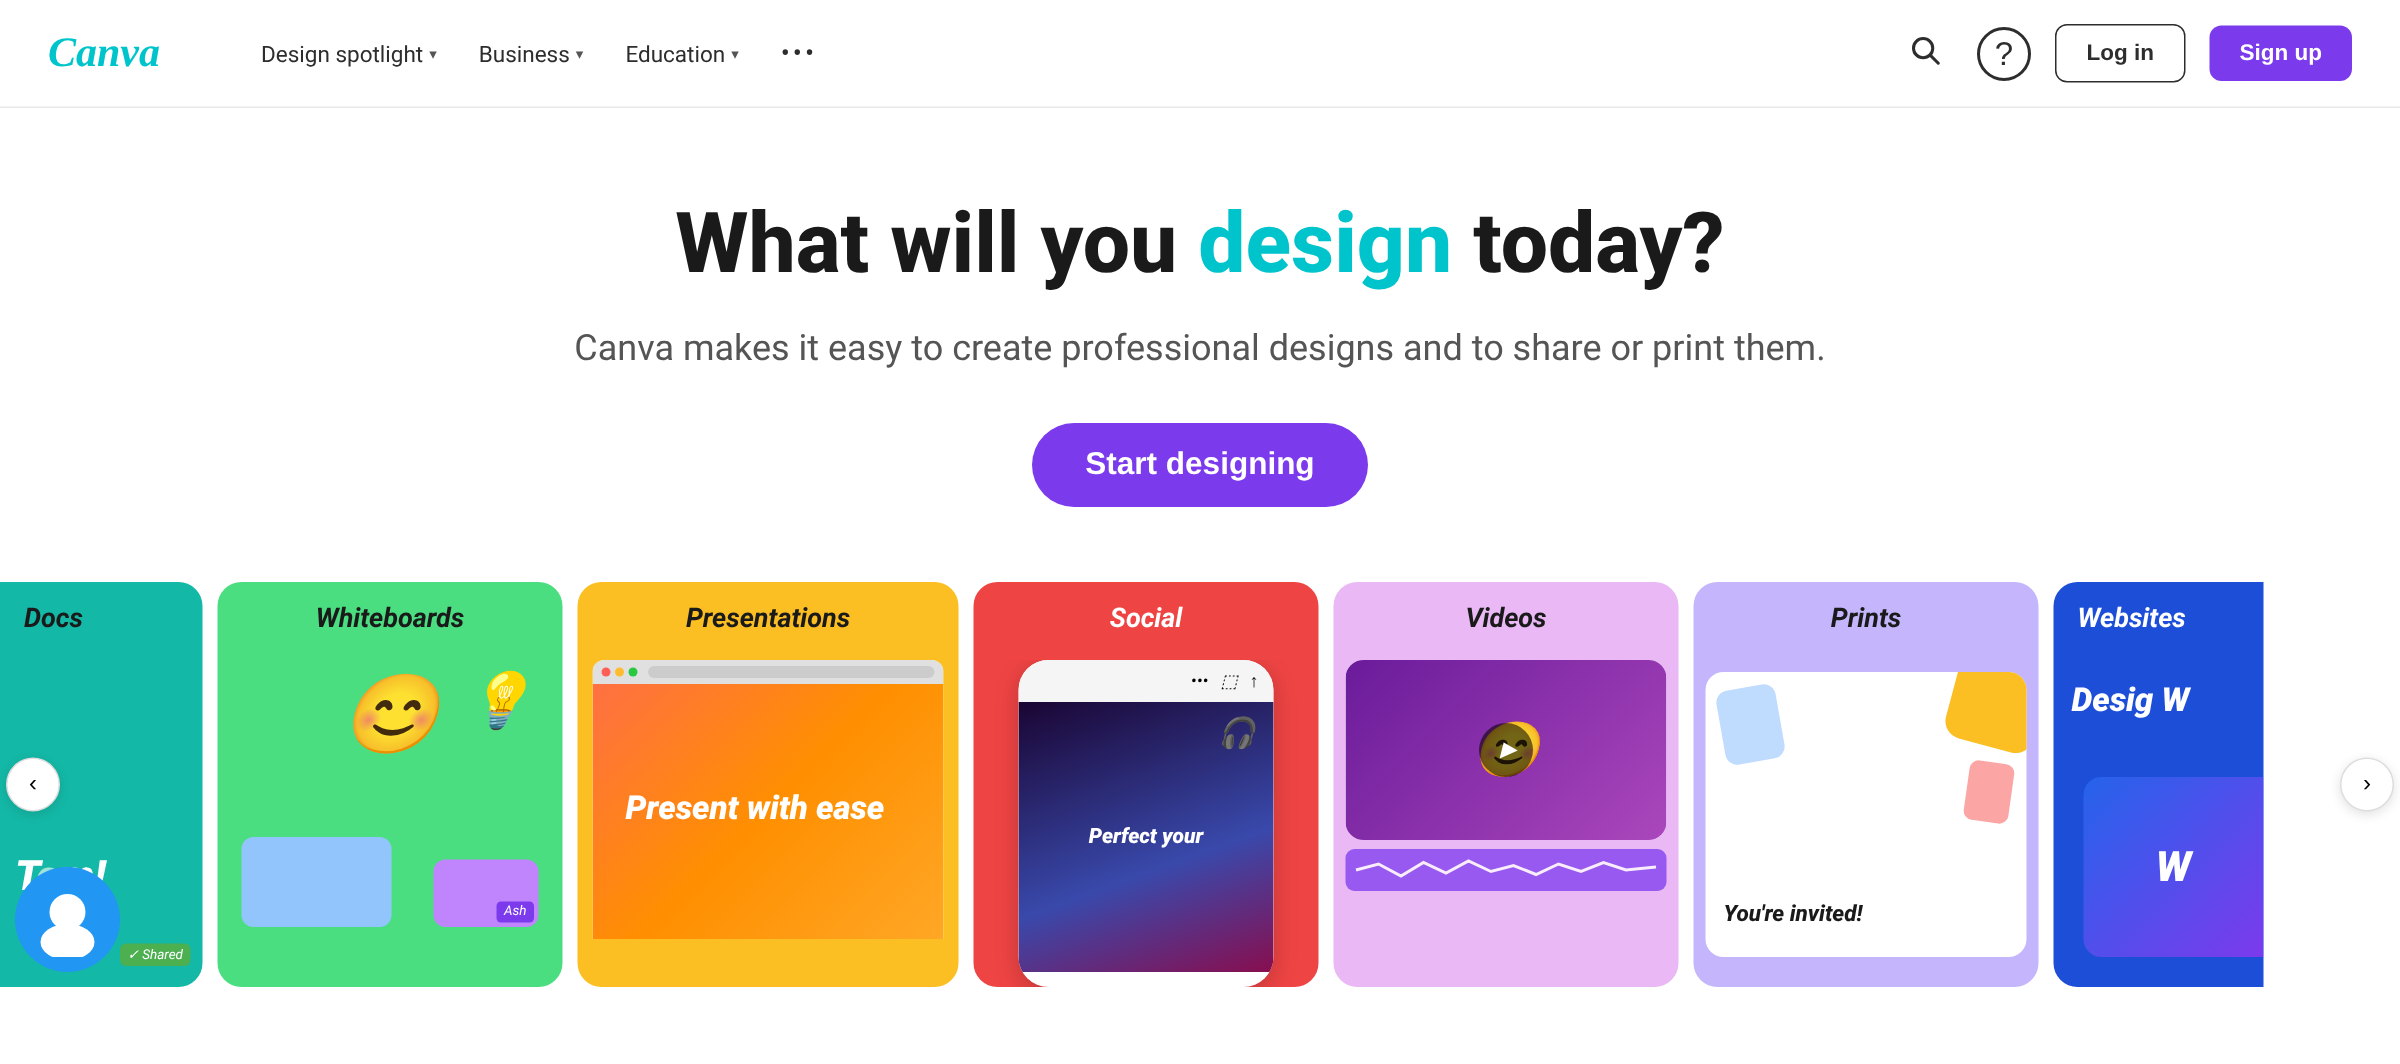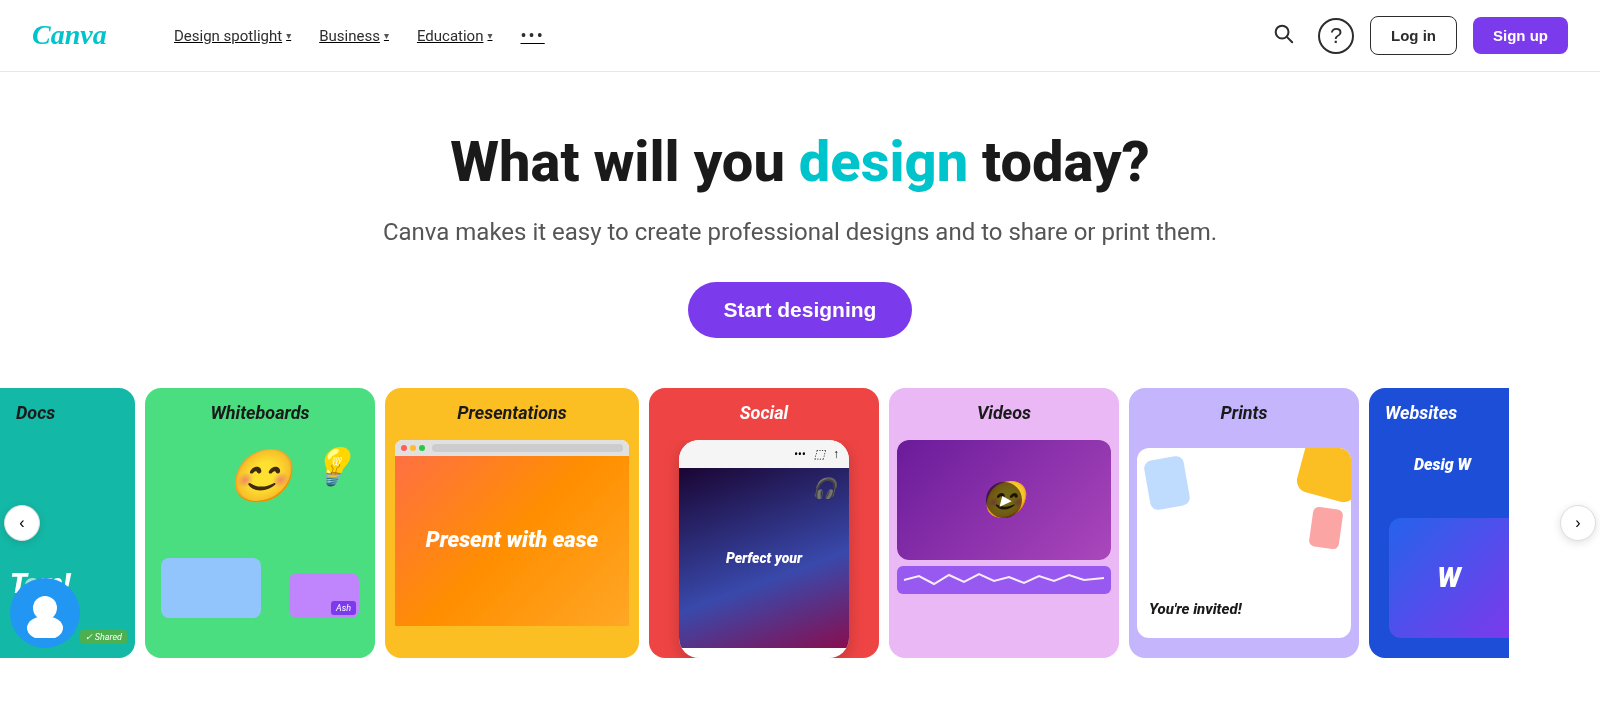--- a/index.html
+++ b/index.html
@@ -5,21 +5,21 @@
     * { margin: 0; padding: 0; box-sizing: border-box; }
     body { font-family: -apple-system, BlinkMacSystemFont, 'Segoe UI', Roboto, sans-serif; background: #fff; overflow-x: hidden; }
 
     
     nav {
       display: flex; align-items: center; padding: 0 32px; height: 72px;
       border-bottom: 1px solid #e8e8e8; background: #fff; position: relative; z-index: 10;
     }
     .nav-logo { margin-right: 40px; }
     .nav-logo svg { width: 90px; height: 36px; }
-    .nav-links { display: flex; align-items: center; gap: 4px; flex: 1; text-decoration: underline; }
+    .nav-links { display: flex; align-items: center; gap: 4px; flex: 1; }
     .nav-item {
       display: flex; align-items: center; gap: 4px; padding: 8px 12px;
       font-size: 15px; color: #2d2d2d; cursor: pointer; border-radius: 8px;
       white-space: nowrap;
     }
     .nav-chevron { font-size: 10px; color: #555; }
     .nav-more { font-size: 18px; letter-spacing: 2px; cursor: pointer; padding: 8px 12px; color: #2d2d2d; }
     .nav-right { display: flex; align-items: center; gap: 16px; margin-left: auto; }
     .nav-icon-btn { background: none; border: none; cursor: pointer; font-size: 20px; color: #2d2d2d; padding: 8px; border-radius: 50%; }
     .btn-login {
@@ -181,21 +181,21 @@
     <div class="card card-pres" style="background:#fbbf24; width:254px; height:270px; border-radius:16px; position:relative; margin-left:10px;">
       <span class="card-label" style="color:#1a1a1a; top:14px; left:50%; transform:translateX(-50%);">Presentations</span>
       <div class="card-content" style="top:52px; left:10px; right:10px; bottom:0;">
         <div style="background:#fff; border-radius:8px 8px 0 0; overflow:hidden;">
           <div style="background:#e0e0e0; height:16px; display:flex; align-items:center; padding:0 6px; gap:3px;">
             <div style="width:6px;height:6px;border-radius:50%;background:#ff5f57;"></div>
             <div style="width:6px;height:6px;border-radius:50%;background:#febc2e;"></div>
             <div style="width:6px;height:6px;border-radius:50%;background:#28c840;"></div>
             <div style="flex:1;background:#ccc;height:8px;border-radius:4px;margin-left:4px;"></div>
           </div>
-          <div style="background:linear-gradient(135deg, #ff7043 0%, #ff8f00 50%, #ffa726 100%); height:170px; display:flex; align-items:center; justify-content:center; padding:22px;">
+          <div style="background:linear-gradient(135deg, #ff7043 0%, #ff8f00 50%, #ffa726 100%); height:170px; display:flex; align-items:center; justify-content:flex-start; padding:22px;">
             <div style="font-size:22px; font-weight:900; color:#fff; text-align:center; line-height:1.2;">Present with ease</div>
           </div>
         </div>
       </div>
     </div>
 
     <div class="card card-social" style="background:#ef4444; width:230px; height:270px; border-radius:16px; position:relative; margin-left:10px;">
       <span class="card-label" style="color:#fff; top:14px; left:50%; transform:translateX(-50%);">Social</span>
       <div class="card-content" style="top:52px; display:flex; justify-content:center;">
         <div style="background:#fff; border-radius:20px; width:170px; overflow:hidden; box-shadow:0 4px 16px rgba(0,0,0,0.2);">
@@ -240,21 +240,21 @@
           <div style="position:absolute; top:10px; left:10px; width:40px; height:50px; background:#bfdbfe; border-radius:8px; transform:rotate(-10deg);"></div>
           <div style="position:absolute; top:60px; right:10px; width:30px; height:40px; background:#fca5a5; border-radius:6px; transform:rotate(8deg);"></div>
           <div style="font-size:15px; font-weight:800; color:#1a1a1a; position:absolute; bottom:20px; left:12px; line-height:1.2;">You're invited!</div>
         </div>
       </div>
     </div>
 
     <div class="card card-websites" style="background:#1d4ed8; width:140px; height:270px; border-radius:16px 0 0 16px; position:relative; margin-left:10px; overflow:hidden;">
       <span class="card-label" style="color:#fff; top:14px; left:16px; transform:none;">Websites</span>
       <div class="card-content">
-        <div style="position:absolute; top:20px; left:12px; font-size:16px; font-weight:900; color:#fff; line-height:1.1;margin-left:33px;">Desig W</div>
+        <div style="position:absolute; top:20px; left:12px; font-size:22px; font-weight:900; color:#fff; line-height:1.1;">Desig W</div>
         <div style="position:absolute; bottom:20px; right:0; width:120px; height:120px; background:linear-gradient(135deg, #2563eb, #7c3aed); border-radius:12px 0 0 12px; display:flex; align-items:center; justify-content:center;">
           <span style="font-size:28px; color:#fff; font-weight:900;">W</span>
         </div>
       </div>
     </div>
 
     <button class="arrow-btn arrow-right">›</button>
 
   </div>
 </div>

